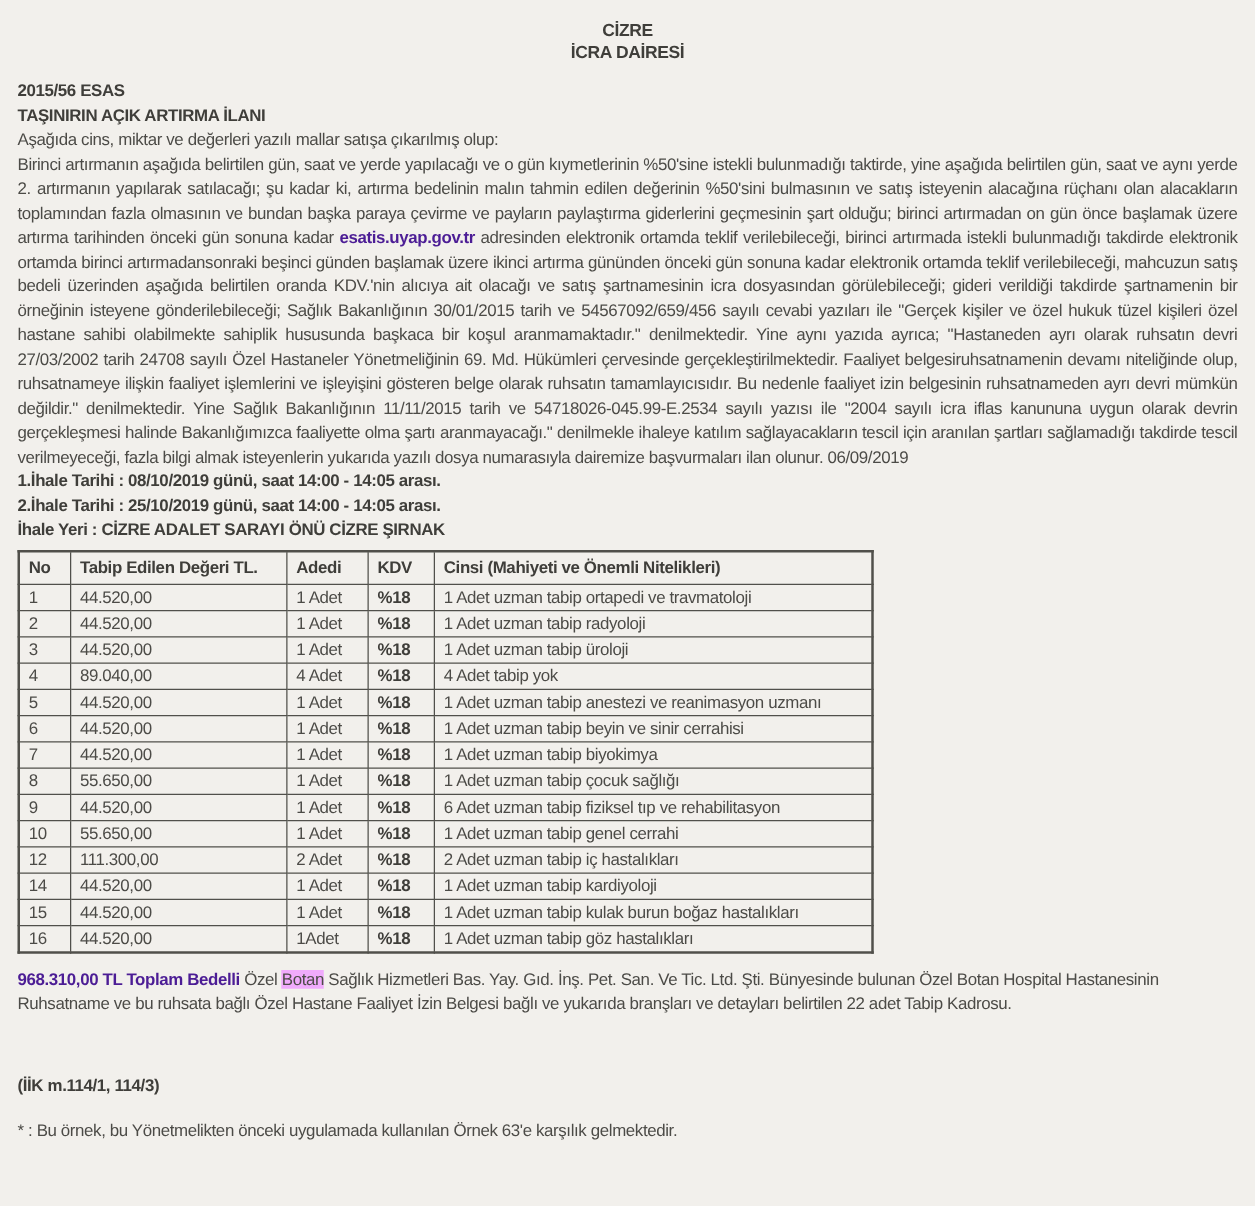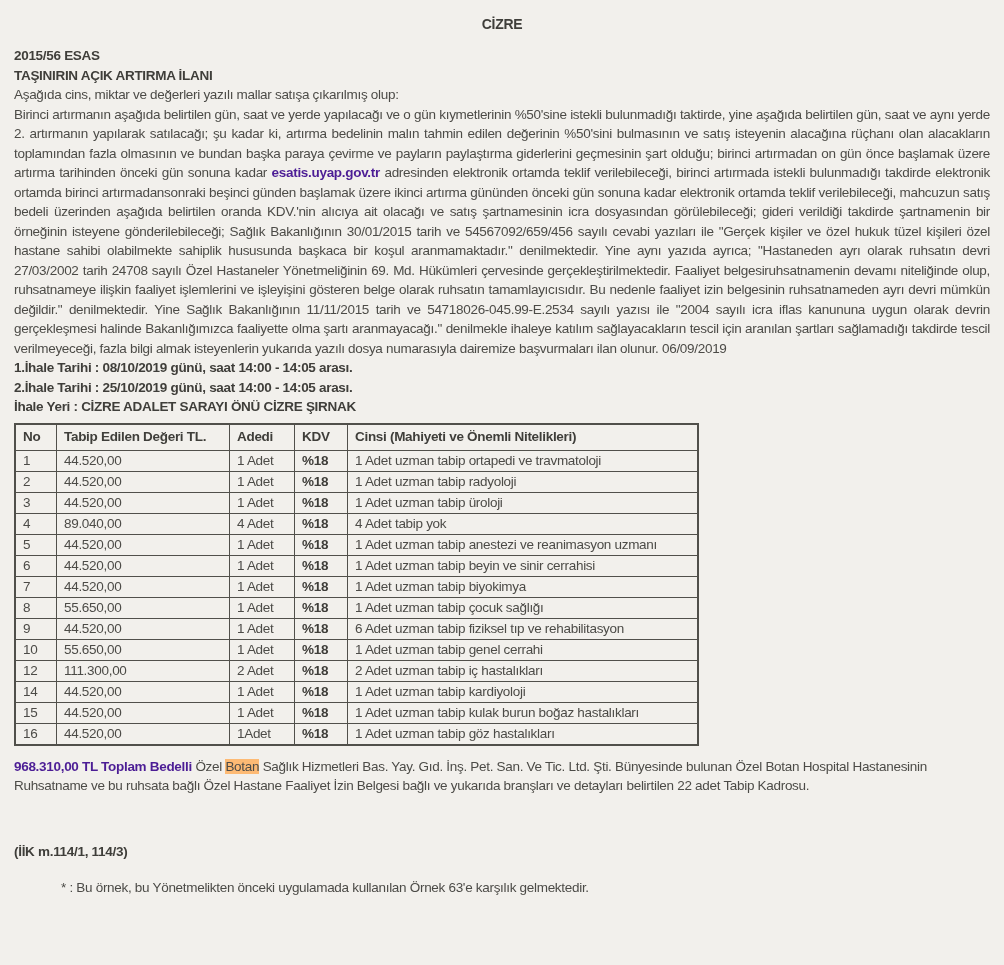--- a/index.html
+++ b/index.html
@@ -8,45 +8,46 @@
     background:#f2f0ec;color:#4c4b47;
     font-family:"Liberation Sans",sans-serif;
     font-size:13.5px;letter-spacing:-0.3px;line-height:19.5px;
     padding:16px 14px 0 14px;
   }
   .doc-header{text-align:center;font-weight:bold;color:#3f3e3a;font-size:14px;line-height:17px;}
   .spacer{height:13px;}
   .meta-line{font-weight:bold;color:#3f3e3a;}
   .para{text-align:justify;}
   .b{font-weight:bold;color:#4c1d95;}
-  .hl{background:#fdba74;}
+  .hl{background:#f0abfc;}
   table.auction{
     border-collapse:collapse;margin-top:6px;
     border:2px solid #51504b;color:#4c4b47;
   }
   table.auction th,table.auction td{
     border:1px solid #51504b;
     padding:0 7px;text-align:left;white-space:nowrap;
     height:20px;font-size:13.5px;letter-spacing:-0.3px;
   }
   table.auction th{height:25px;font-weight:bold;color:#3f3e3a;}
   .col-no{width:26px;}
   .col-value{width:158px;}
   .col-qty{width:50px;}
   .col-kdv{width:38px;font-weight:bold;color:#3f3e3a;}
   .col-cinsi{width:335px;}
   .summary{margin-top:11px;}
   .law-ref{font-weight:bold;color:#3f3e3a;margin-top:46px;}
-  .footnote{margin-top:17px;margin-left:47px;}
+  .footnote{margin-top:17px;}
 </style>
 </head>
 <body>
 
 <div class="doc-header">
   <div>CİZRE</div>
+  <div>İCRA DAİRESİ</div>
 </div>
 
 <div class="spacer"></div>
 
 <div class="meta-line">2015/56 ESAS</div>
 <div class="meta-line">TAŞINIRIN AÇIK ARTIRMA İLANI</div>
 <div>Aşağıda cins, miktar ve değerleri yazılı mallar satışa çıkarılmış olup:</div>
 
 <div class="para"><span>Birinci artırmanın aşağıda belirtilen gün, saat ve yerde yapılacağı ve o gün kıymetlerinin %50'sine istekli bulunmadığı taktirde, yine aşağıda belirtilen gün, saat ve aynı yerde 2. artırmanın yapılarak satılacağı; şu kadar ki, artırma bedelinin malın tahmin edilen değerinin %50'sini bulmasının ve satış isteyenin alacağına rüçhanı olan alacakların toplamından fazla olmasının ve bundan başka paraya çevirme ve payların paylaştırma giderlerini geçmesinin şart olduğu; birinci artırmadan on gün önce başlamak üzere artırma tarihinden önceki gün sonuna kadar </span><span class="b">esatis.uyap.gov.tr</span><span> adresinden elektronik ortamda teklif verilebileceği, birinci artırmada istekli bulunmadığı takdirde elektronik ortamda birinci artırmadansonraki beşinci günden başlamak üzere ikinci artırma gününden önceki gün sonuna kadar elektronik ortamda teklif verilebileceği, mahcuzun satış bedeli üzerinden aşağıda belirtilen oranda KDV.'nin alıcıya ait olacağı ve satış şartnamesinin icra dosyasından görülebileceği; gideri verildiği takdirde şartnamenin bir örneğinin isteyene gönderilebileceği; Sağlık Bakanlığının 30/01/2015 tarih ve 54567092/659/456 sayılı cevabi yazıları ile "Gerçek kişiler ve özel hukuk tüzel kişileri özel hastane sahibi olabilmekte sahiplik hususunda başkaca bir koşul aranmamaktadır." denilmektedir. Yine aynı yazıda ayrıca; "Hastaneden ayrı olarak ruhsatın devri 27/03/2002 tarih 24708 sayılı Özel Hastaneler Yönetmeliğinin 69. Md. Hükümleri çervesinde gerçekleştirilmektedir. Faaliyet belgesiruhsatnamenin devamı niteliğinde olup, ruhsatnameye ilişkin faaliyet işlemlerini ve işleyişini gösteren belge olarak ruhsatın tamamlayıcısıdır. Bu nedenle faaliyet izin belgesinin ruhsatnameden ayrı devri mümkün değildir." denilmektedir. Yine Sağlık Bakanlığının 11/11/2015 tarih ve 54718026-045.99-E.2534 sayılı yazısı ile "2004 sayılı icra iflas kanununa uygun olarak devrin gerçekleşmesi halinde Bakanlığımızca faaliyette olma şartı aranmayacağı." denilmekle ihaleye katılım sağlayacakların tescil için aranılan şartları sağlamadığı takdirde tescil verilmeyeceği, fazla bilgi almak isteyenlerin yukarıda yazılı dosya numarasıyla dairemize başvurmaları ilan olunur. 06/09/2019</span></div>
 

